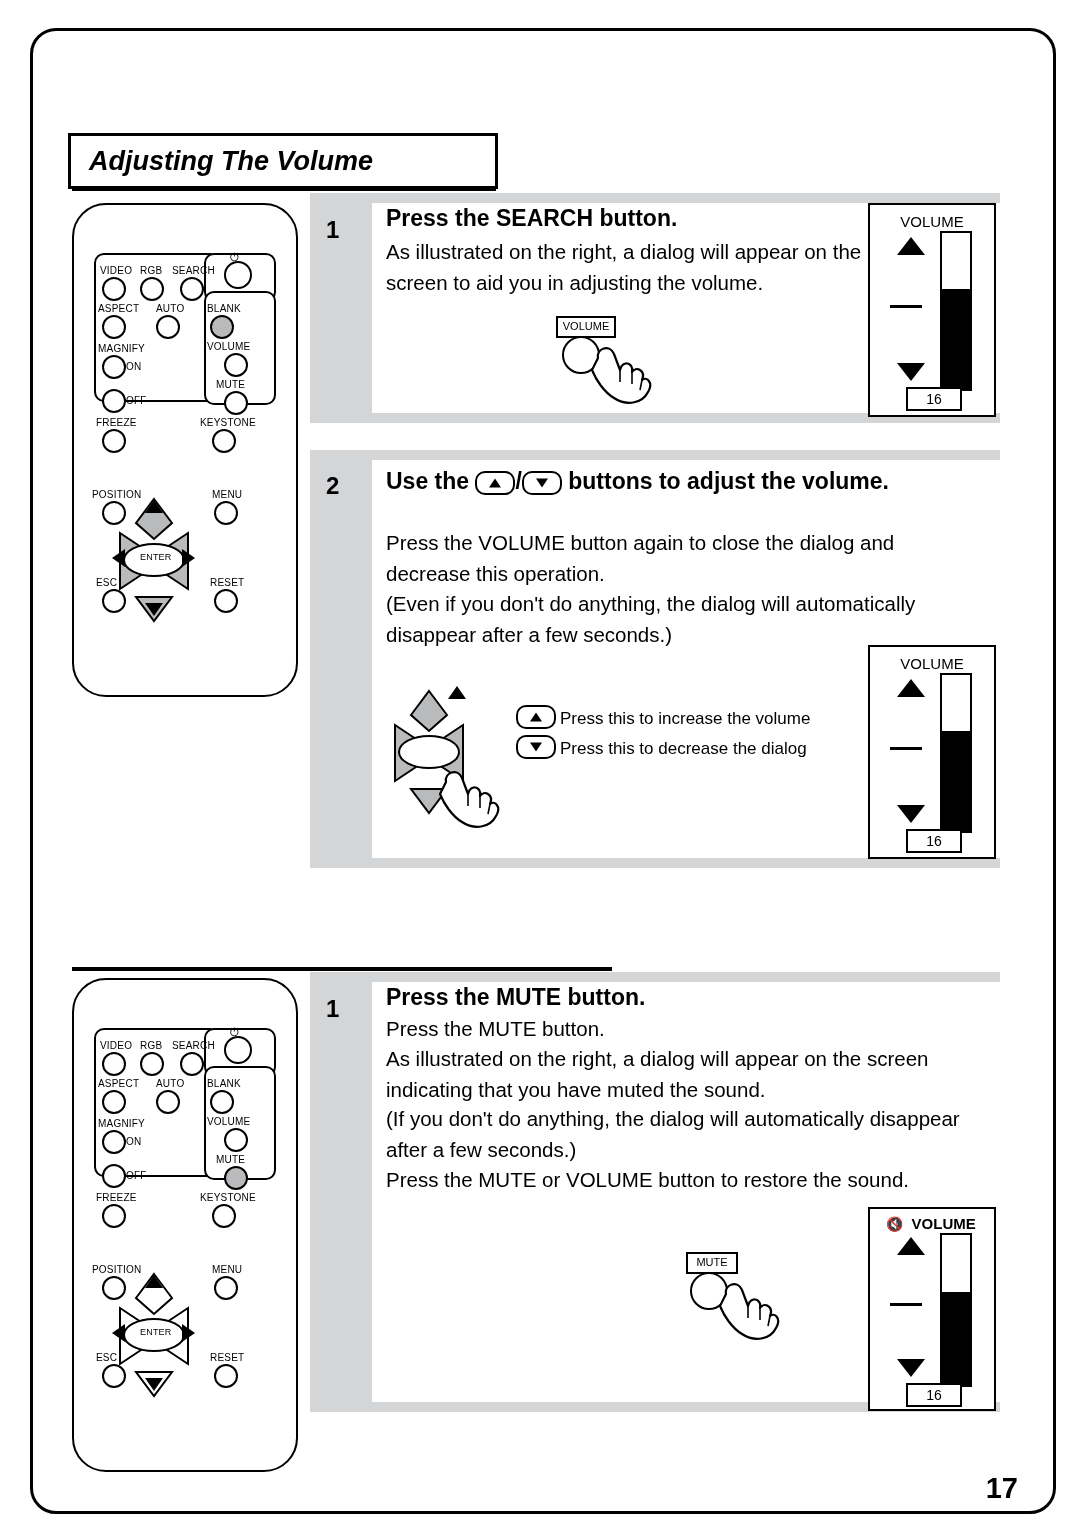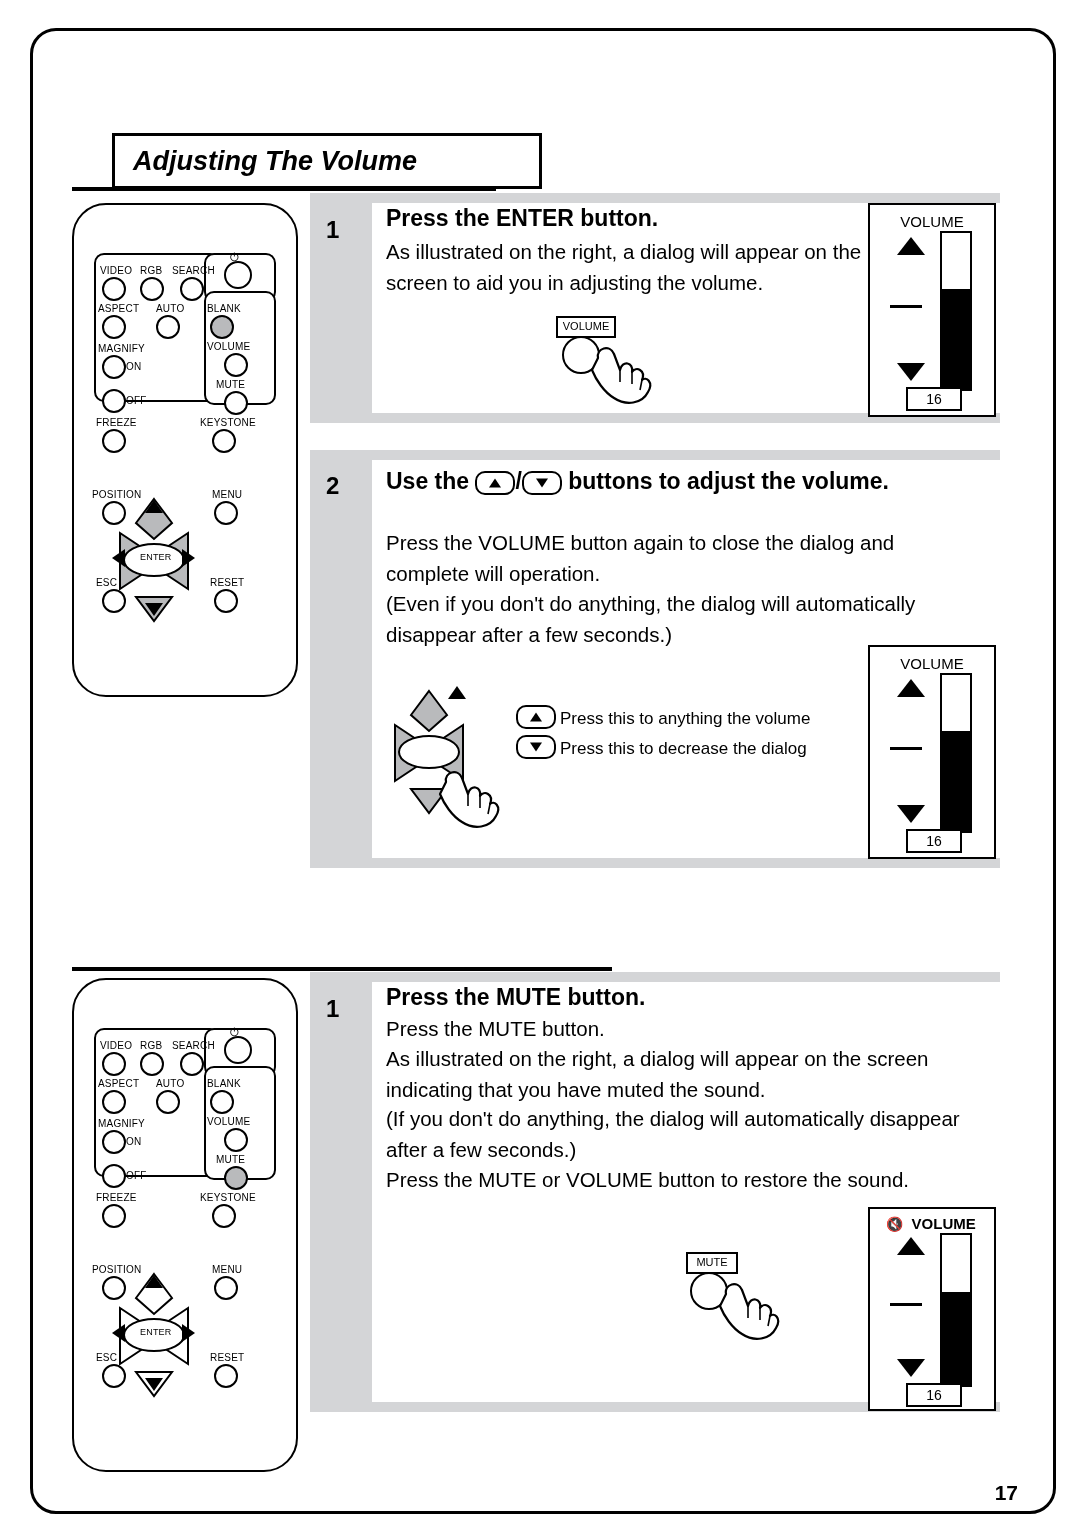--- a/index.html
+++ b/index.html
@@ -7,21 +7,21 @@
   .page{position:absolute;left:0;top:0;width:1080px;height:1533px;}
   .page-border{position:absolute;left:30px;top:28px;width:1020px;height:1480px;border:3px solid #000;border-radius:26px;}
 
   
   .chapter-tab{position:absolute;left:70px;top:63px;width:228px;height:48px;background:#c9cacc;border:3px solid #000;border-radius:7px;}
   .chapter-tab .txt{position:absolute;left:0;top:0;width:228px;height:48px;line-height:48px;text-align:center;font-size:28px;font-weight:bold;color:#fff;letter-spacing:.3px;}
 
   
   .sect{position:absolute;border:3px solid #000;background:#fff;}
   .sect .label{position:absolute;left:0;top:0;width:100%;height:100%;display:flex;align-items:center;padding-left:18px;box-sizing:border-box;font-size:27px;font-weight:bold;font-style:italic;}
-  #sect-volume{left:68px;top:133px;width:424px;height:50px;margin-left:44px;}
+  #sect-volume{left:68px;top:133px;width:424px;height:50px;}
   #sect-mute{left:68px;top:913px;width:540px;height:50px;}
 
   
   .gray-panel{position:absolute;background:#d4d5d7;}
   #panel1{left:310px;top:193px;width:690px;height:230px;}
   #panel2{left:310px;top:450px;width:690px;height:418px;}
   #panel3{left:310px;top:972px;width:690px;height:440px;}
 
   .white-box{position:absolute;background:#fff;}
   #w1{left:372px;top:203px;width:628px;height:210px;}
@@ -54,21 +54,21 @@
   .osd .title{position:absolute;left:0;top:8px;width:100%;text-align:center;font-size:15px;}
   .osd .bar-outer{position:absolute;border:2.2px solid #000;background:#fff;}
   .osd .bar-fill{position:absolute;background:#000;}
   .osd .dash{position:absolute;background:#000;height:3px;}
   .osd .valbox{position:absolute;border:2.2px solid #000;background:#fff;text-align:center;font-size:14px;line-height:20px;}
 
   
   .callout-lbl{position:absolute;border:2.2px solid #000;background:#fff;font-size:11px;text-align:center;line-height:16px;}
   .circle-btn{position:absolute;border:2.4px solid #000;border-radius:50%;background:#fff;}
 
-  .pagenum{position:absolute;right:62px;bottom:28px;font-size:21px;font-weight:bold;}
+  .pagenum{position:absolute;right:62px;bottom:28px;font-size:29px;font-weight:bold;}
 
   .keycap{display:inline-block;width:36px;height:20px;border:2px solid #000;border-radius:10px;vertical-align:middle;position:relative;background:#fff;}
   .keycap i{position:absolute;left:50%;top:50%;transform:translate(-50%,-50%);width:0;height:0;}
   .keycap i.up{border-left:6px solid transparent;border-right:6px solid transparent;border-bottom:9px solid #000;}
   .keycap i.dn{border-left:6px solid transparent;border-right:6px solid transparent;border-top:9px solid #000;}
 </style>
 </head>
 <body>
 
 <div class="page">
@@ -142,21 +142,21 @@
     <div class="tri tri-left" style="left:40px;top:346px;"></div>
     <div class="tri tri-right" style="left:110px;top:346px;"></div>
 
     <div class="lbl" style="left:24px;top:374px;">ESC</div>
     <div class="btn-c" style="left:30px;top:386px;width:20px;height:20px;"></div>
     <div class="lbl" style="left:138px;top:374px;">RESET</div>
     <div class="btn-c" style="left:142px;top:386px;width:20px;height:20px;"></div>
   </div>
 
   <div class="stepnum" style="left:326px;top:216px;">1</div>
-  <div class="head" style="left:386px;top:205px;">Press the ENTER button.</div>
+  <div class="head" style="left:386px;top:205px;">Press the SEARCH button.</div>
   <div class="para" style="left:386px;top:236px;width:490px;">As illustrated on the right, a dialog will appear on the screen to aid you in adjusting the volume.</div>
 
   <div class="callout-lbl" style="left:556px;top:316px;width:56px;height:18px;">VOLUME</div>
   <div class="circle-btn" style="left:562px;top:336px;width:34px;height:34px;"></div>
   <svg width="80" height="70" style="position:absolute;left:586px;top:340px;">
     <path d="M12 18 C10 8, 24 4, 28 14 L34 30 C36 20, 48 22, 46 32 C50 26, 60 30, 56 40 C60 36, 68 42, 62 52 C56 64, 40 66, 28 58 C18 52, 10 40, 6 30 Z" fill="#fff" stroke="#000" stroke-width="2.2" stroke-linejoin="round"></path>
     <path d="M34 30 L34 42 M46 32 L46 44 M56 40 L54 50" stroke="#000" stroke-width="1.6" fill="none"></path>
   </svg>
 
   <div class="osd" style="left:868px;top:203px;width:124px;height:210px;">
@@ -167,38 +167,38 @@
     <div class="bar-outer" style="left:70px;top:26px;width:28px;height:156px;">
       <div class="bar-fill" style="left:0;bottom:0;width:100%;height:64%;"></div>
     </div>
     <div class="valbox" style="left:36px;top:182px;width:52px;height:20px;">16</div>
   </div>
 
   <div class="stepnum" style="left:326px;top:472px;">2</div>
   <div class="head" style="left:386px;top:468px;width:560px;">
     <span>Use the </span><span class="keycap"><i class="up"></i></span><span>/</span><span class="keycap"><i class="dn"></i></span><span> buttons to adjust the volume.</span>
   </div>
-  <div class="para" style="left:386px;top:527px;width:590px;">Press the VOLUME button again to close the dialog and complete will operation.</div>
+  <div class="para" style="left:386px;top:527px;width:590px;">Press the VOLUME button again to close the dialog and decrease this operation.</div>
   <div class="para" style="left:386px;top:588px;width:590px;">(Even if you don't do anything, the dialog will automatically disappear after a few seconds.)</div>
 
   <svg width="120" height="130" style="position:absolute;left:385px;top:685px;">
     <path d="M44 6 L62 30 L44 46 L26 30 Z" fill="#b9babc" stroke="#000" stroke-width="2"></path>
     <path d="M10 40 L34 56 L34 80 L10 96 Z" fill="#b9babc" stroke="#000" stroke-width="2"></path>
     <path d="M78 40 L78 96 L54 80 L54 56 Z" fill="#b9babc" stroke="#000" stroke-width="2"></path>
     <path d="M26 104 L62 104 L44 128 Z" fill="#b9babc" stroke="#000" stroke-width="2"></path>
     <ellipse cx="44" cy="67" rx="30" ry="16" fill="#fff" stroke="#000" stroke-width="2"></ellipse>
   </svg>
   <div class="tri tri-up" style="left:448px;top:686px;"></div>
   <svg width="90" height="80" style="position:absolute;left:432px;top:762px;">
     <path d="M14 20 C12 10, 26 6, 30 16 L36 32 C38 22, 50 24, 48 34 C52 28, 62 32, 58 42 C62 38, 70 44, 64 54 C58 66, 42 68, 30 60 C20 54, 12 42, 8 32 Z" fill="#fff" stroke="#000" stroke-width="2.2" stroke-linejoin="round"></path>
     <path d="M36 32 L36 44 M48 34 L48 46 M58 42 L56 52" stroke="#000" stroke-width="1.6" fill="none"></path>
   </svg>
 
   <div style="position:absolute;left:516px;top:705px;"><span class="keycap"><i class="up"></i></span></div>
-  <div class="small" style="left:560px;top:708px;font-size:17px;">Press this to anything the volume</div>
+  <div class="small" style="left:560px;top:708px;font-size:17px;">Press this to increase the volume</div>
   <div style="position:absolute;left:516px;top:735px;"><span class="keycap"><i class="dn"></i></span></div>
   <div class="small" style="left:560px;top:738px;font-size:17px;">Press this to decrease the dialog</div>
 
   <div class="osd" style="left:868px;top:645px;width:124px;height:210px;">
     <div class="title">VOLUME</div>
     <div class="tri tri-up" style="left:27px;top:32px;border-left-width:14px;border-right-width:14px;border-bottom-width:18px;"></div>
     <div class="tri tri-down" style="left:27px;top:158px;border-left-width:14px;border-right-width:14px;border-top-width:18px;"></div>
     <div class="dash" style="left:20px;top:100px;width:32px;"></div>
     <div class="bar-outer" style="left:70px;top:26px;width:28px;height:156px;">
       <div class="bar-fill" style="left:0;bottom:0;width:100%;height:64%;"></div>

